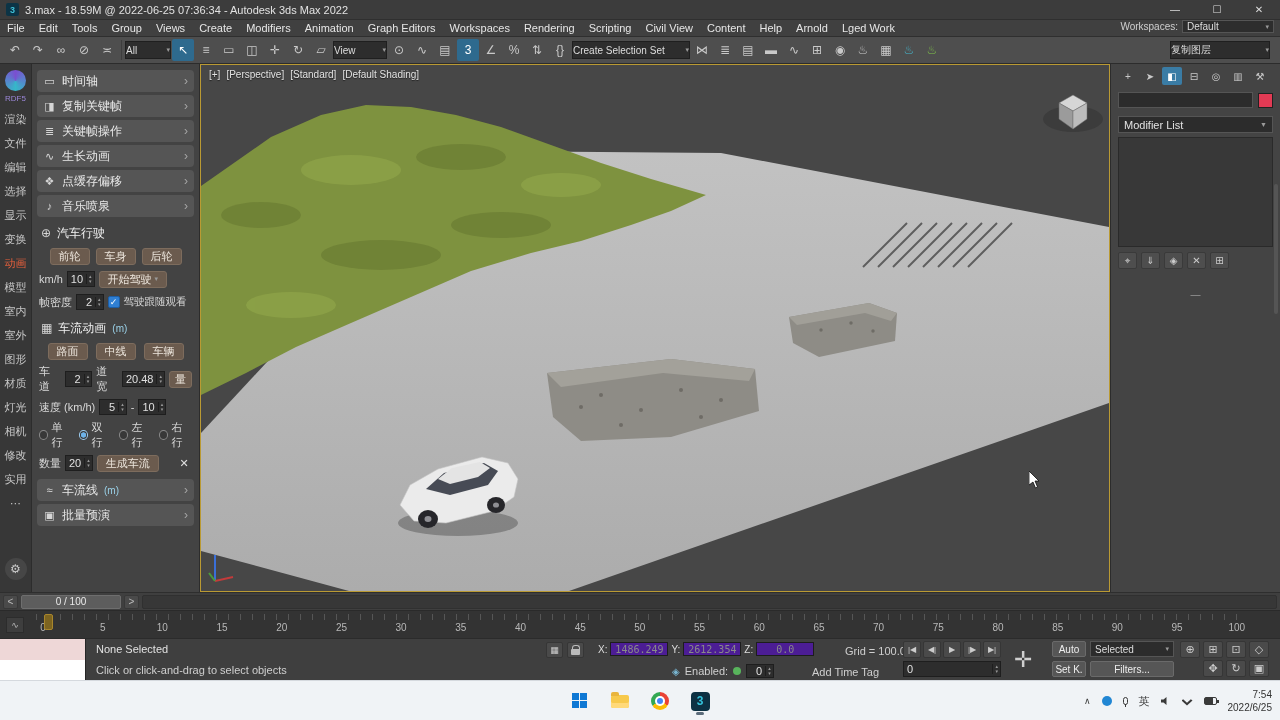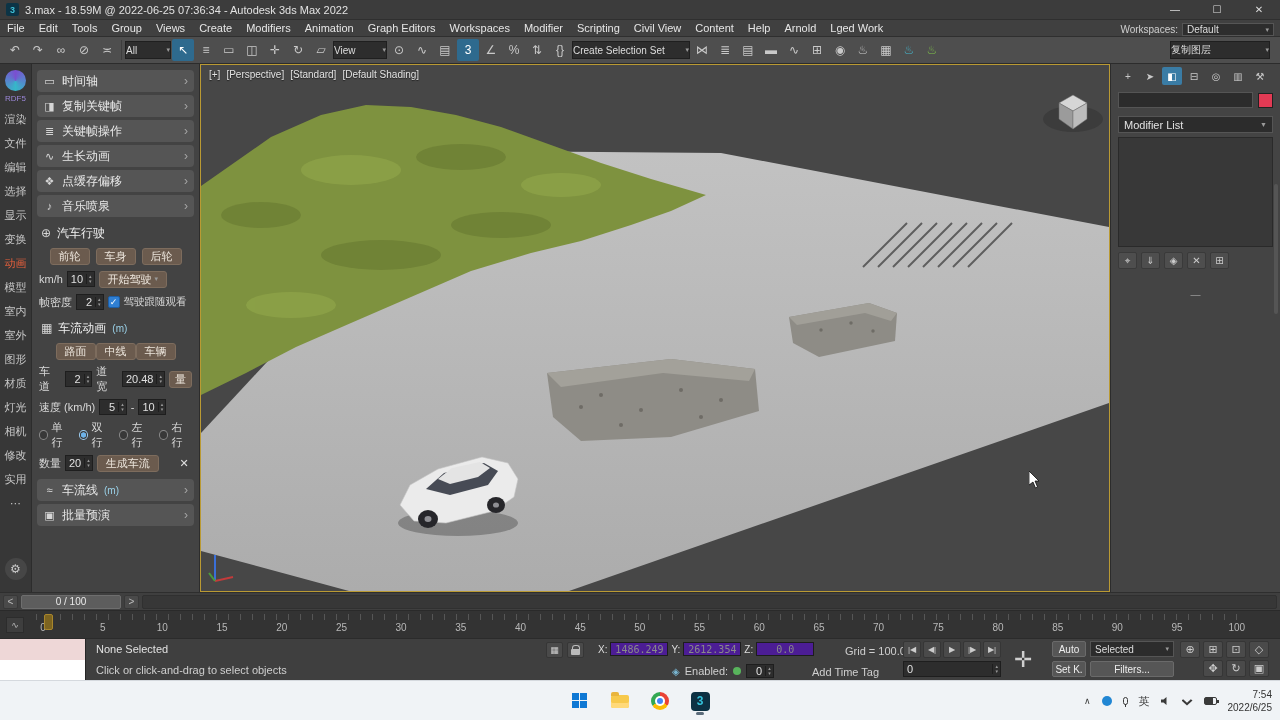--- a/index.html
+++ b/index.html
@@ -7,21 +7,21 @@
 body{font-family:"Liberation Sans","DejaVu Sans",sans-serif;font-size:11px;color:#d8d8d8;background:#3a3a3a;position:relative}
 
 
 #titlebar{position:absolute;top:0;left:0;width:1280px;height:20px;background:#3c3c3c;display:flex;align-items:center;border-bottom:1px solid #2f2f2f}
 .app-ico{width:13px;height:13px;margin:0 6px;background:#0c3446;color:#3fc1d8;font-size:9px;font-weight:bold;display:flex;align-items:center;justify-content:center;border-radius:2px;flex:none}
 .t-title{font-size:11px;color:#e2e2e2;white-space:nowrap}
 .win-btns{margin-left:auto;display:flex;height:100%}
 .win-btn{width:42px;height:100%;display:flex;align-items:center;justify-content:center;font-size:10px;color:#ddd}
 
 
-#menubar{position:absolute;top:20px;left:0;width:1280px;height:17px;background:#404040;display:flex;align-items:flex-end;border-bottom:1px solid #2f2f2f}
+#menubar{position:absolute;top:20px;left:0;width:1280px;height:17px;background:#404040;display:flex;align-items:flex-start;border-bottom:1px solid #2f2f2f}
 .menu-items{display:flex;height:100%;align-items:center}
 .menu-item{padding:0 7px;font-size:11px;color:#e6e6e6;white-space:nowrap}
 .ws{margin-left:auto;display:flex;align-items:center;gap:4px;margin-right:6px;color:#cfcfcf;font-size:10px}
 .ws-dd{width:92px;height:13px;background:#2d2d2d;border:1px solid #555;font-size:10px;padding:0 4px;display:flex;align-items:center;justify-content:space-between;color:#ddd}
 .caret{font-size:7px;color:#9a9a9a}
 
 
 #toolbar{position:absolute;top:37px;left:0;width:1280px;height:27px;background:#4e4e4e;display:flex;align-items:center;gap:1px;padding:0 4px;border-bottom:1px solid #2c2c2c}
 .tgroup{display:flex;gap:1px}
 .ticon{width:22px;height:22px;display:flex;align-items:center;justify-content:center;font-size:12px;color:#c9c9c9;border-radius:2px;flex:none}
@@ -172,21 +172,21 @@
       <span class="menu-item">File</span>
       <span class="menu-item">Edit</span>
       <span class="menu-item">Tools</span>
       <span class="menu-item">Group</span>
       <span class="menu-item">Views</span>
       <span class="menu-item">Create</span>
       <span class="menu-item">Modifiers</span>
       <span class="menu-item">Animation</span>
       <span class="menu-item">Graph Editors</span>
       <span class="menu-item">Workspaces</span>
-      <span class="menu-item">Modifier</span>
+      <span class="menu-item">Rendering</span>
       <span class="menu-item">Scripting</span>
       <span class="menu-item">Civil View</span>
       <span class="menu-item">Content</span>
       <span class="menu-item">Help</span>
       <span class="menu-item">Arnold</span>
       <span class="menu-item">Lged Work</span>
     </div>
   <div class="ws">
     <span>Workspaces:</span>
     <span class="ws-dd">
@@ -348,21 +348,21 @@
     </span>
     <span class="chk">✓</span>
     <span class="follow-lbl">驾驶跟随观看</span>
   </div>
 
   <div class="p-head">
     <span class="ic">▦</span>
     <span class="lbl">车流动画</span>
     <span class="unit">(m)</span>
   </div>
-  <div class="ctl-row" style="gap:0;justify-content:center">
+  <div class="ctl-row" style="gap:8px;justify-content:center">
     <span class="btn">路面</span>
     <span class="btn">中线</span>
     <span class="btn">车辆</span>
   </div>
   <div class="ctl-row" style="gap:4px">
     <span>车道</span>
     <span class="spin">
       <span class="val">2</span>
       <span class="arr">
           <span>▴</span>

